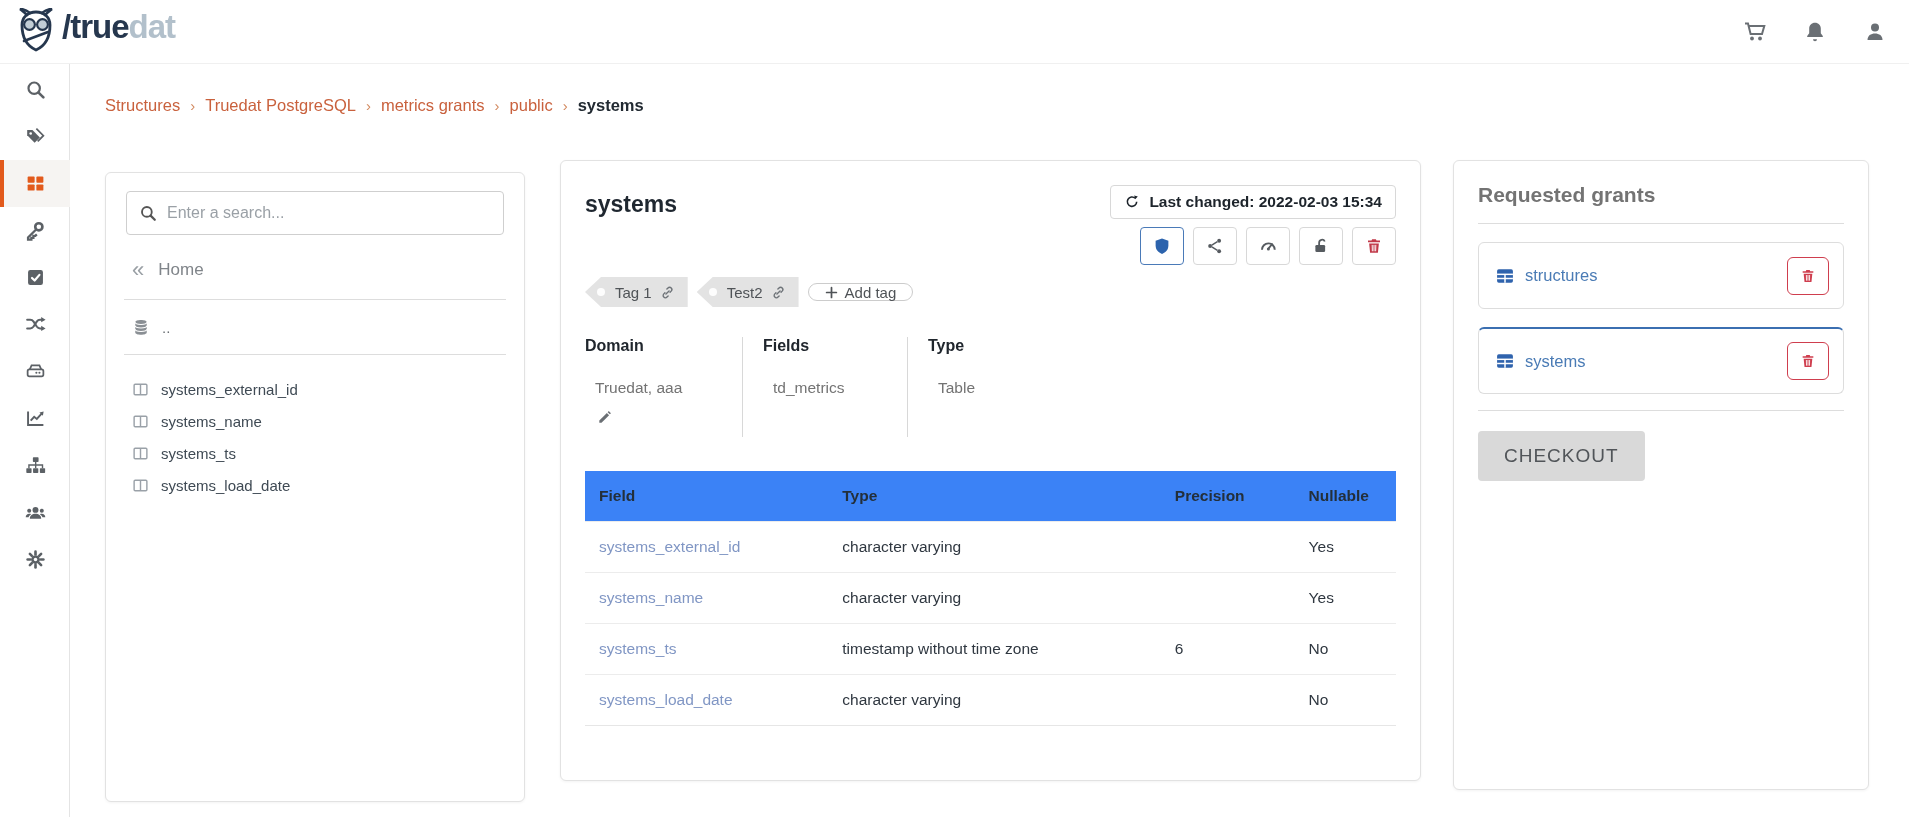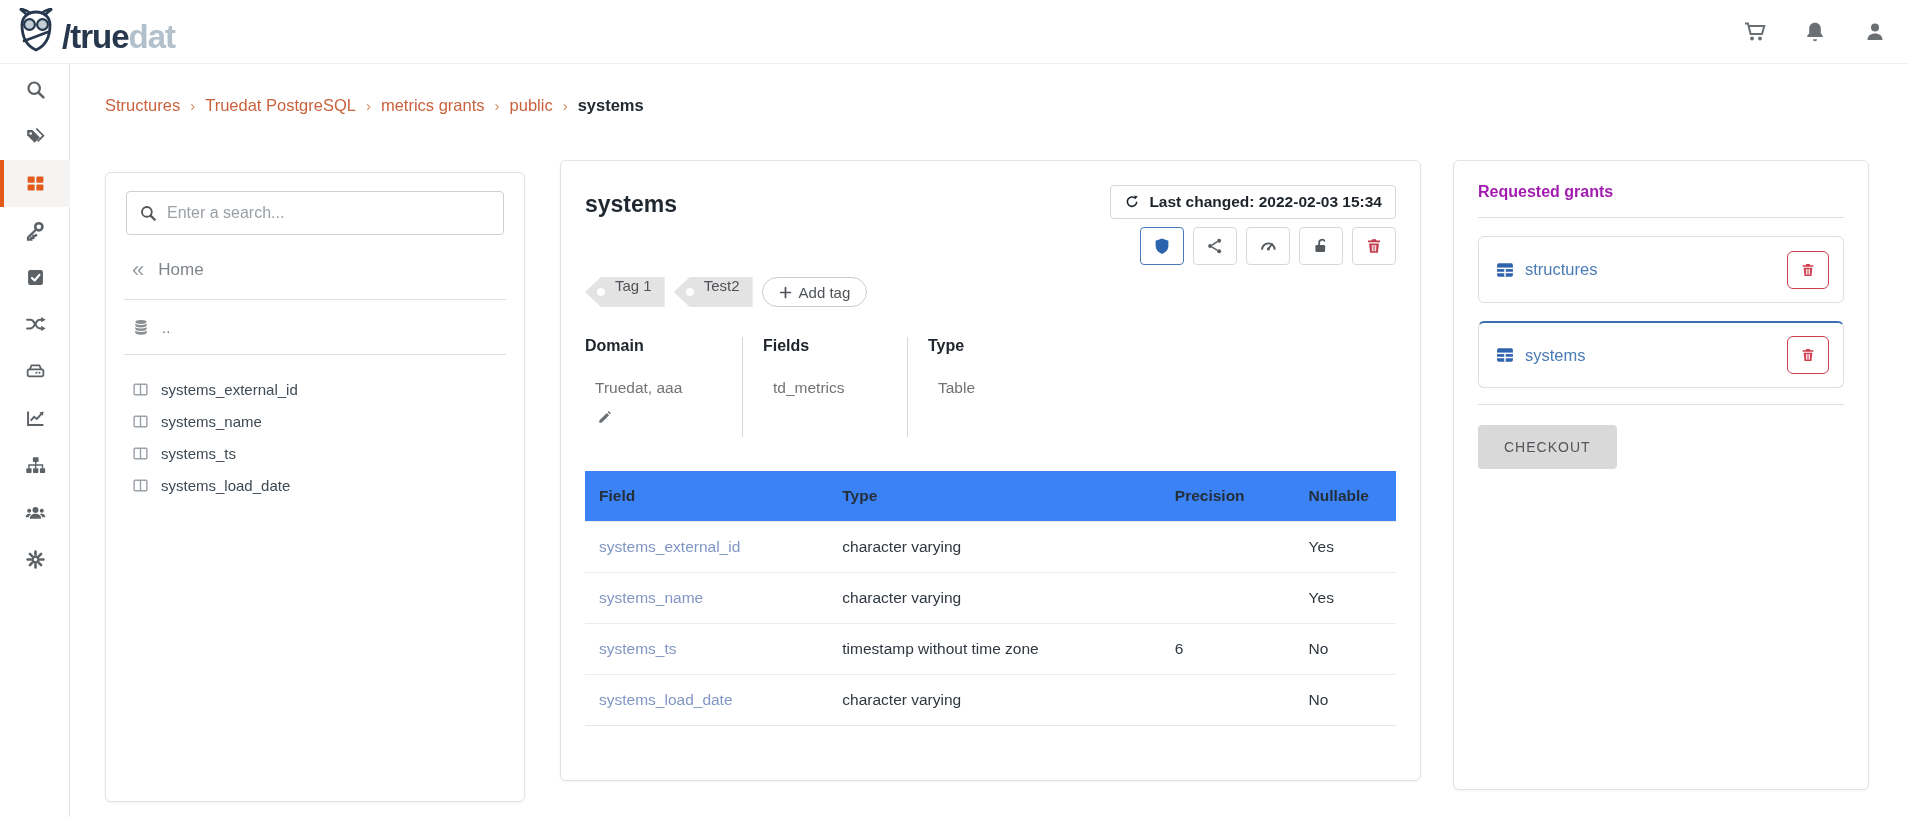--- a/index.html
+++ b/index.html
@@ -2,21 +2,21 @@
 <html><head>
 <meta charset="utf-8">
 <style>
   * { margin:0; padding:0; box-sizing:border-box; }
   html,body { width:1909px; height:817px; background:#fff; overflow:hidden;
     font-family:"Liberation Sans", sans-serif; color:#2f3740; }
 
   
   .topbar { position:absolute; left:0; top:0; width:1909px; height:64px;
     display:flex; align-items:center; background:#fff; border-bottom:1px solid #f0f0f0; z-index:5; }
-  .logo { display:flex; align-items:flex-end; gap:6px; margin-left:16px; }
+  .logo { display:flex; align-items:flex-start; gap:6px; margin-left:16px; }
   .logo-text { font-size:33px; font-weight:800; letter-spacing:-1px; color:#26374e; }
   .logo-text .lt2 { color:#b2c0cb; }
   .topbar-icons { margin-left:auto; display:flex; align-items:center; gap:36px; margin-right:22px; }
   .topbar-icons .tbtn { width:24px; height:24px; color:#6a6f74; cursor:pointer; }
 
   
   .rail { position:absolute; left:0; top:64px; bottom:0; width:70px; background:#fff;
     border-right:1px solid #e4e4e4; display:flex; flex-direction:column; padding-top:2px; z-index:4; }
   .rail-item { width:70px; height:47px; display:flex; align-items:center; justify-content:center;
     color:#5c6166; cursor:pointer; }
@@ -64,26 +64,26 @@
   .action-row { display:flex; gap:9px; }
   .abtn { width:44px; height:38px; border:1px solid #d8d8d8; border-radius:4px; background:#fff;
     display:flex; align-items:center; justify-content:center; cursor:pointer; color:#565b60; }
   .abtn svg { width:18px; height:18px; }
   .abtn.primary { border-color:#4a7ab8; color:#2c63ad; }
   .abtn.danger { color:#c13848; }
 
   
   .tag-row { display:flex; align-items:center; gap:9px; margin-top:12px; }
   .tag-chip { position:relative; height:30px; background:#e3e3e3; color:#4f5357; font-size:15px;
-    display:flex; align-items:center; gap:24px; padding:0 13px 0 30px; cursor:pointer;
-    clip-path:polygon(16px 0, 100% 0, 100% 100%, 16px 100%, 0 50%);flex-direction:column; }
+    display:flex; align-items:center; gap:8px; padding:0 13px 0 30px; cursor:pointer;
+    clip-path:polygon(16px 0, 100% 0, 100% 100%, 16px 100%, 0 50%); }
   .tag-chip::before { content:""; position:absolute; left:12px; top:50%; margin-top:-4px;
     width:8px; height:8px; border-radius:50%; background:#fdfdfd; }
   .tag-chip svg { width:15px; height:15px; color:#6e7378; }
-  .addtag-btn { height:30px; border:1px solid #ccc; border-radius:17px; background:#fff;
+  .addtag-btn { height:18px; border:1px solid #ccc; border-radius:17px; background:#fff;
     display:flex; align-items:center; gap:7px; padding:0 16px; font-size:15px; color:#4f5357; cursor:pointer; }
   .addtag-btn svg { width:13px; height:13px; color:#4f5357; }
 
   
   .attr-block { display:flex; margin-top:30px; min-height:100px; }
   .attr-col { padding-right:36px; }
   .attr-col + .attr-col { padding-left:20px; }
   .attr-col.c1 { width:158px; border-right:1px solid #d8d8d8; }
   .attr-col.c2 { width:165px; border-right:1px solid #d8d8d8; }
   .attr-label { font-size:16px; font-weight:700; color:#20262d; }
@@ -98,33 +98,33 @@
   
   .ftable { width:100%; margin-top:34px; border-collapse:collapse; font-size:15.5px; }
   .ftable thead tr { background:#3b82f6; }
   .ftable th { text-align:left; font-weight:700; color:#232f3a; padding:16px 14px; }
   .ftable td { padding:16px 14px; border-top:1px solid #ececec; color:#2f3740; }
   .ftable tr:last-child td { border-bottom:1px solid #e6e6e6; }
   .col-field { width:30%; } .col-type { width:41%; } .col-prec { width:16.5%; } .col-null { width:12.5%; }
   .field-link { color:#8096c4; cursor:pointer; }
 
   
-  .g-title { font-size:16px; font-weight:700; color:#a21caf; }
+  .g-title { font-size:21px; font-weight:700; color:#737373; }
   .g-div { border-top:1px solid #ddd; margin-top:16px; }
   .grant-card { margin-top:18px; height:67px; border:1px solid #ddd; border-radius:6px;
     display:flex; align-items:center; justify-content:space-between; padding:0 14px 0 16px; background:#fff; }
   .grant-card.selected { border-top:2px solid #3b6fb1; }
   .grant-left { display:flex; align-items:center; gap:10px; }
   .grant-left svg { width:20px; height:20px; color:#2f63ad; }
   .grant-link { font-size:16.5px; color:#4a7bb5; cursor:pointer; }
   .grant-del { width:42px; height:38px; border:1.5px solid #cf3e4e; border-radius:6px; background:#fff;
     color:#cf3e4e; display:flex; align-items:center; justify-content:center; cursor:pointer; }
   .grant-del svg { width:16px; height:16px; }
   .checkout-btn { margin-top:20px; display:inline-block; background:#d9d9d9; color:#515559;
-    border:none; border-radius:4px; padding:14px 26px; font-size:14px; letter-spacing:1px;
+    border:none; border-radius:4px; padding:14px 26px; font-size:19px; letter-spacing:1px;
     font-family:inherit; cursor:pointer; }
 </style>
 </head>
 <body>
 
 <header class="topbar">
   <div class="logo">
     <span>
       <svg width="40" height="44" viewBox="0 0 40 44">
         <path d="M11 7 Q6 2 4 1 Q9 1 14 5" fill="none" stroke="#26374e" stroke-width="2.6" stroke-linecap="round"></path>

